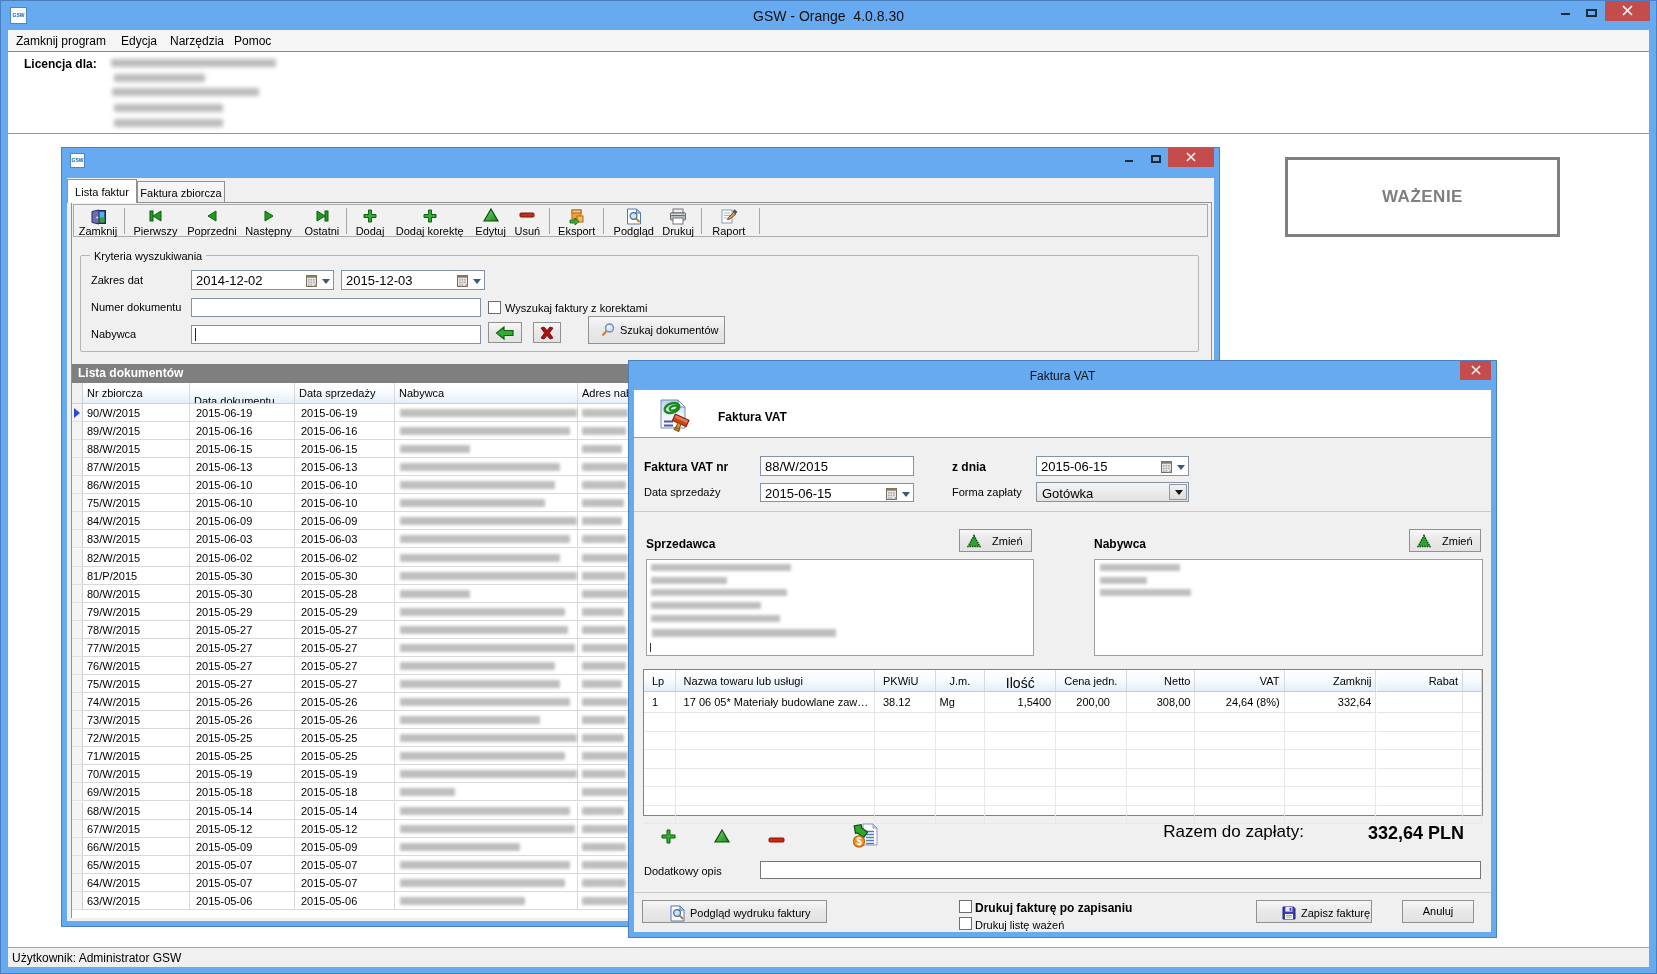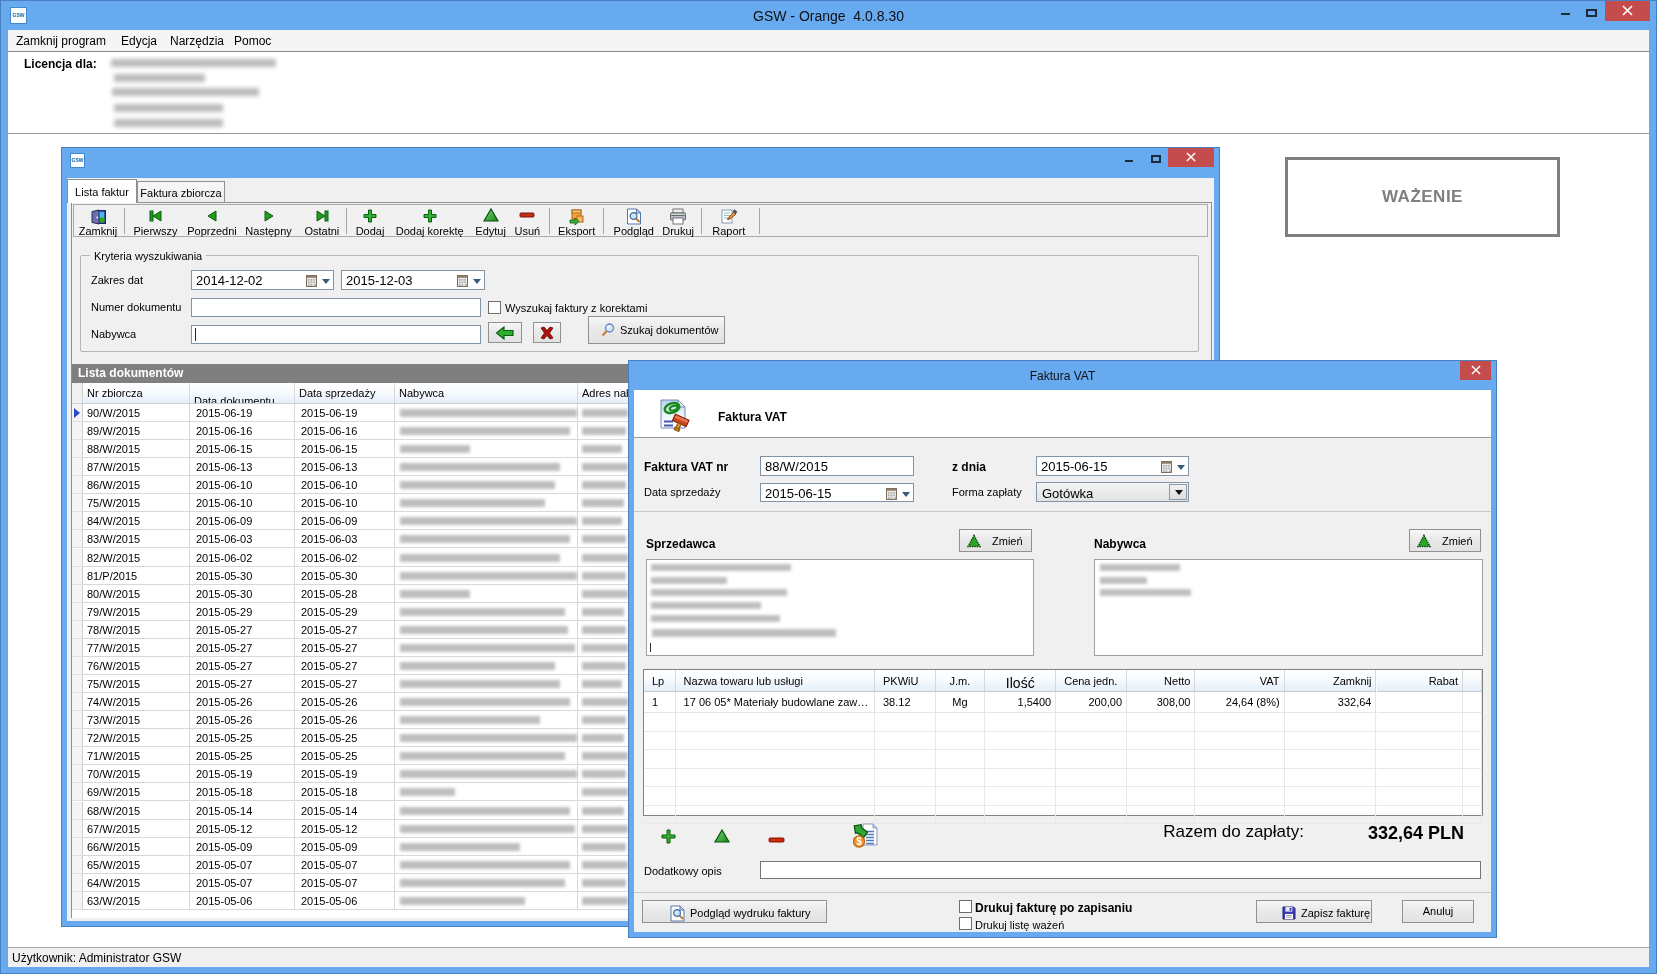--- a/index.html
+++ b/index.html
@@ -681,37 +681,37 @@
         <div style="position:absolute;left:31.6px;top:135.5px;width:199.4px;height:18.5px;border-right:1px solid #e8e8e8;border-bottom:1px solid #e8e8e8"></div>
         <div style="position:absolute;left:231px;top:0;width:60.5px;height:22px;background:linear-gradient(#ffffff,#f8fbfe 45%,#e4eefa);border-right:1px solid #d8d8d8;border-bottom:1px solid #c9c9c9;font-size:11px;padding:5px 4px 0 8px;text-align:left;white-space:nowrap;overflow:hidden">PKWiU</div>
         <div style="position:absolute;left:231px;top:22px;width:60.5px;height:21px;border-right:1px solid #e4e4e4;border-bottom:1px solid #e4e4e4;font-size:11px;padding:4px 4px 0 8px;text-align:left;white-space:nowrap;overflow:hidden">38.12</div>
         <div style="position:absolute;left:231px;top:43px;width:60.5px;height:18.5px;border-right:1px solid #e8e8e8;border-bottom:1px solid #e8e8e8"></div>
         <div style="position:absolute;left:231px;top:61.5px;width:60.5px;height:18.5px;border-right:1px solid #e8e8e8;border-bottom:1px solid #e8e8e8"></div>
         <div style="position:absolute;left:231px;top:80px;width:60.5px;height:18.5px;border-right:1px solid #e8e8e8;border-bottom:1px solid #e8e8e8"></div>
         <div style="position:absolute;left:231px;top:98.5px;width:60.5px;height:18.5px;border-right:1px solid #e8e8e8;border-bottom:1px solid #e8e8e8"></div>
         <div style="position:absolute;left:231px;top:117px;width:60.5px;height:18.5px;border-right:1px solid #e8e8e8;border-bottom:1px solid #e8e8e8"></div>
         <div style="position:absolute;left:231px;top:135.5px;width:60.5px;height:18.5px;border-right:1px solid #e8e8e8;border-bottom:1px solid #e8e8e8"></div>
         <div style="position:absolute;left:291.5px;top:0;width:49.8px;height:22px;background:linear-gradient(#ffffff,#f8fbfe 45%,#e4eefa);border-right:1px solid #d8d8d8;border-bottom:1px solid #c9c9c9;font-size:11px;padding:5px 4px 0 4px;text-align:center;white-space:nowrap;overflow:hidden">J.m.</div>
-        <div style="position:absolute;left:291.5px;top:22px;width:49.8px;height:21px;border-right:1px solid #e4e4e4;border-bottom:1px solid #e4e4e4;font-size:11px;padding:4px 4px 0 4px;text-align:center;white-space:nowrap;overflow:hidden">Mg</div>
+        <div style="position:absolute;left:291.5px;top:22px;width:49.8px;height:21px;border-right:1px solid #e4e4e4;border-bottom:1px solid #e4e4e4;font-size:11px;padding:4px 4px 0 4px;white-space:nowrap;overflow:hidden">Mg</div>
         <div style="position:absolute;left:291.5px;top:43px;width:49.8px;height:18.5px;border-right:1px solid #e8e8e8;border-bottom:1px solid #e8e8e8"></div>
         <div style="position:absolute;left:291.5px;top:61.5px;width:49.8px;height:18.5px;border-right:1px solid #e8e8e8;border-bottom:1px solid #e8e8e8"></div>
         <div style="position:absolute;left:291.5px;top:80px;width:49.8px;height:18.5px;border-right:1px solid #e8e8e8;border-bottom:1px solid #e8e8e8"></div>
         <div style="position:absolute;left:291.5px;top:98.5px;width:49.8px;height:18.5px;border-right:1px solid #e8e8e8;border-bottom:1px solid #e8e8e8"></div>
         <div style="position:absolute;left:291.5px;top:117px;width:49.8px;height:18.5px;border-right:1px solid #e8e8e8;border-bottom:1px solid #e8e8e8"></div>
         <div style="position:absolute;left:291.5px;top:135.5px;width:49.8px;height:18.5px;border-right:1px solid #e8e8e8;border-bottom:1px solid #e8e8e8"></div>
         <div style="position:absolute;left:341.3px;top:0;width:70.9px;height:22px;background:linear-gradient(#ffffff,#f8fbfe 45%,#e4eefa);border-right:1px solid #d8d8d8;border-bottom:1px solid #c9c9c9;font-size:14px;padding:5px 4px 0 4px;text-align:center;white-space:nowrap;overflow:hidden">Ilość</div>
         <div style="position:absolute;left:341.3px;top:22px;width:70.9px;height:21px;border-right:1px solid #e4e4e4;border-bottom:1px solid #e4e4e4;font-size:11px;padding:4px 4px 0 4px;text-align:right;white-space:nowrap;overflow:hidden">1,5400</div>
         <div style="position:absolute;left:341.3px;top:43px;width:70.9px;height:18.5px;border-right:1px solid #e8e8e8;border-bottom:1px solid #e8e8e8"></div>
         <div style="position:absolute;left:341.3px;top:61.5px;width:70.9px;height:18.5px;border-right:1px solid #e8e8e8;border-bottom:1px solid #e8e8e8"></div>
         <div style="position:absolute;left:341.3px;top:80px;width:70.9px;height:18.5px;border-right:1px solid #e8e8e8;border-bottom:1px solid #e8e8e8"></div>
         <div style="position:absolute;left:341.3px;top:98.5px;width:70.9px;height:18.5px;border-right:1px solid #e8e8e8;border-bottom:1px solid #e8e8e8"></div>
         <div style="position:absolute;left:341.3px;top:117px;width:70.9px;height:18.5px;border-right:1px solid #e8e8e8;border-bottom:1px solid #e8e8e8"></div>
         <div style="position:absolute;left:341.3px;top:135.5px;width:70.9px;height:18.5px;border-right:1px solid #e8e8e8;border-bottom:1px solid #e8e8e8"></div>
         <div style="position:absolute;left:412.2px;top:0;width:70.9px;height:22px;background:linear-gradient(#ffffff,#f8fbfe 45%,#e4eefa);border-right:1px solid #d8d8d8;border-bottom:1px solid #c9c9c9;font-size:11px;padding:5px 4px 0 8px;text-align:left;white-space:nowrap;overflow:hidden">Cena jedn.</div>
-        <div style="position:absolute;left:412.2px;top:22px;width:70.9px;height:21px;border-right:1px solid #e4e4e4;border-bottom:1px solid #e4e4e4;font-size:11px;padding:4px 4px 0 8px;text-align:right;white-space:nowrap;overflow:hidden">200,00</div>
+        <div style="position:absolute;left:412.2px;top:22px;width:70.9px;height:21px;border-right:1px solid #e4e4e4;border-bottom:1px solid #e4e4e4;font-size:11px;padding:4px 4px 0 8px;text-align:center;white-space:nowrap;overflow:hidden">200,00</div>
         <div style="position:absolute;left:412.2px;top:43px;width:70.9px;height:18.5px;border-right:1px solid #e8e8e8;border-bottom:1px solid #e8e8e8"></div>
         <div style="position:absolute;left:412.2px;top:61.5px;width:70.9px;height:18.5px;border-right:1px solid #e8e8e8;border-bottom:1px solid #e8e8e8"></div>
         <div style="position:absolute;left:412.2px;top:80px;width:70.9px;height:18.5px;border-right:1px solid #e8e8e8;border-bottom:1px solid #e8e8e8"></div>
         <div style="position:absolute;left:412.2px;top:98.5px;width:70.9px;height:18.5px;border-right:1px solid #e8e8e8;border-bottom:1px solid #e8e8e8"></div>
         <div style="position:absolute;left:412.2px;top:117px;width:70.9px;height:18.5px;border-right:1px solid #e8e8e8;border-bottom:1px solid #e8e8e8"></div>
         <div style="position:absolute;left:412.2px;top:135.5px;width:70.9px;height:18.5px;border-right:1px solid #e8e8e8;border-bottom:1px solid #e8e8e8"></div>
         <div style="position:absolute;left:483.1px;top:0;width:68.3px;height:22px;background:linear-gradient(#ffffff,#f8fbfe 45%,#e4eefa);border-right:1px solid #d8d8d8;border-bottom:1px solid #c9c9c9;font-size:11px;padding:5px 4px 0 4px;text-align:right;white-space:nowrap;overflow:hidden">Netto</div>
         <div style="position:absolute;left:483.1px;top:22px;width:68.3px;height:21px;border-right:1px solid #e4e4e4;border-bottom:1px solid #e4e4e4;font-size:11px;padding:4px 4px 0 4px;text-align:right;white-space:nowrap;overflow:hidden">308,00</div>
         <div style="position:absolute;left:483.1px;top:43px;width:68.3px;height:18.5px;border-right:1px solid #e8e8e8;border-bottom:1px solid #e8e8e8"></div>
         <div style="position:absolute;left:483.1px;top:61.5px;width:68.3px;height:18.5px;border-right:1px solid #e8e8e8;border-bottom:1px solid #e8e8e8"></div>

